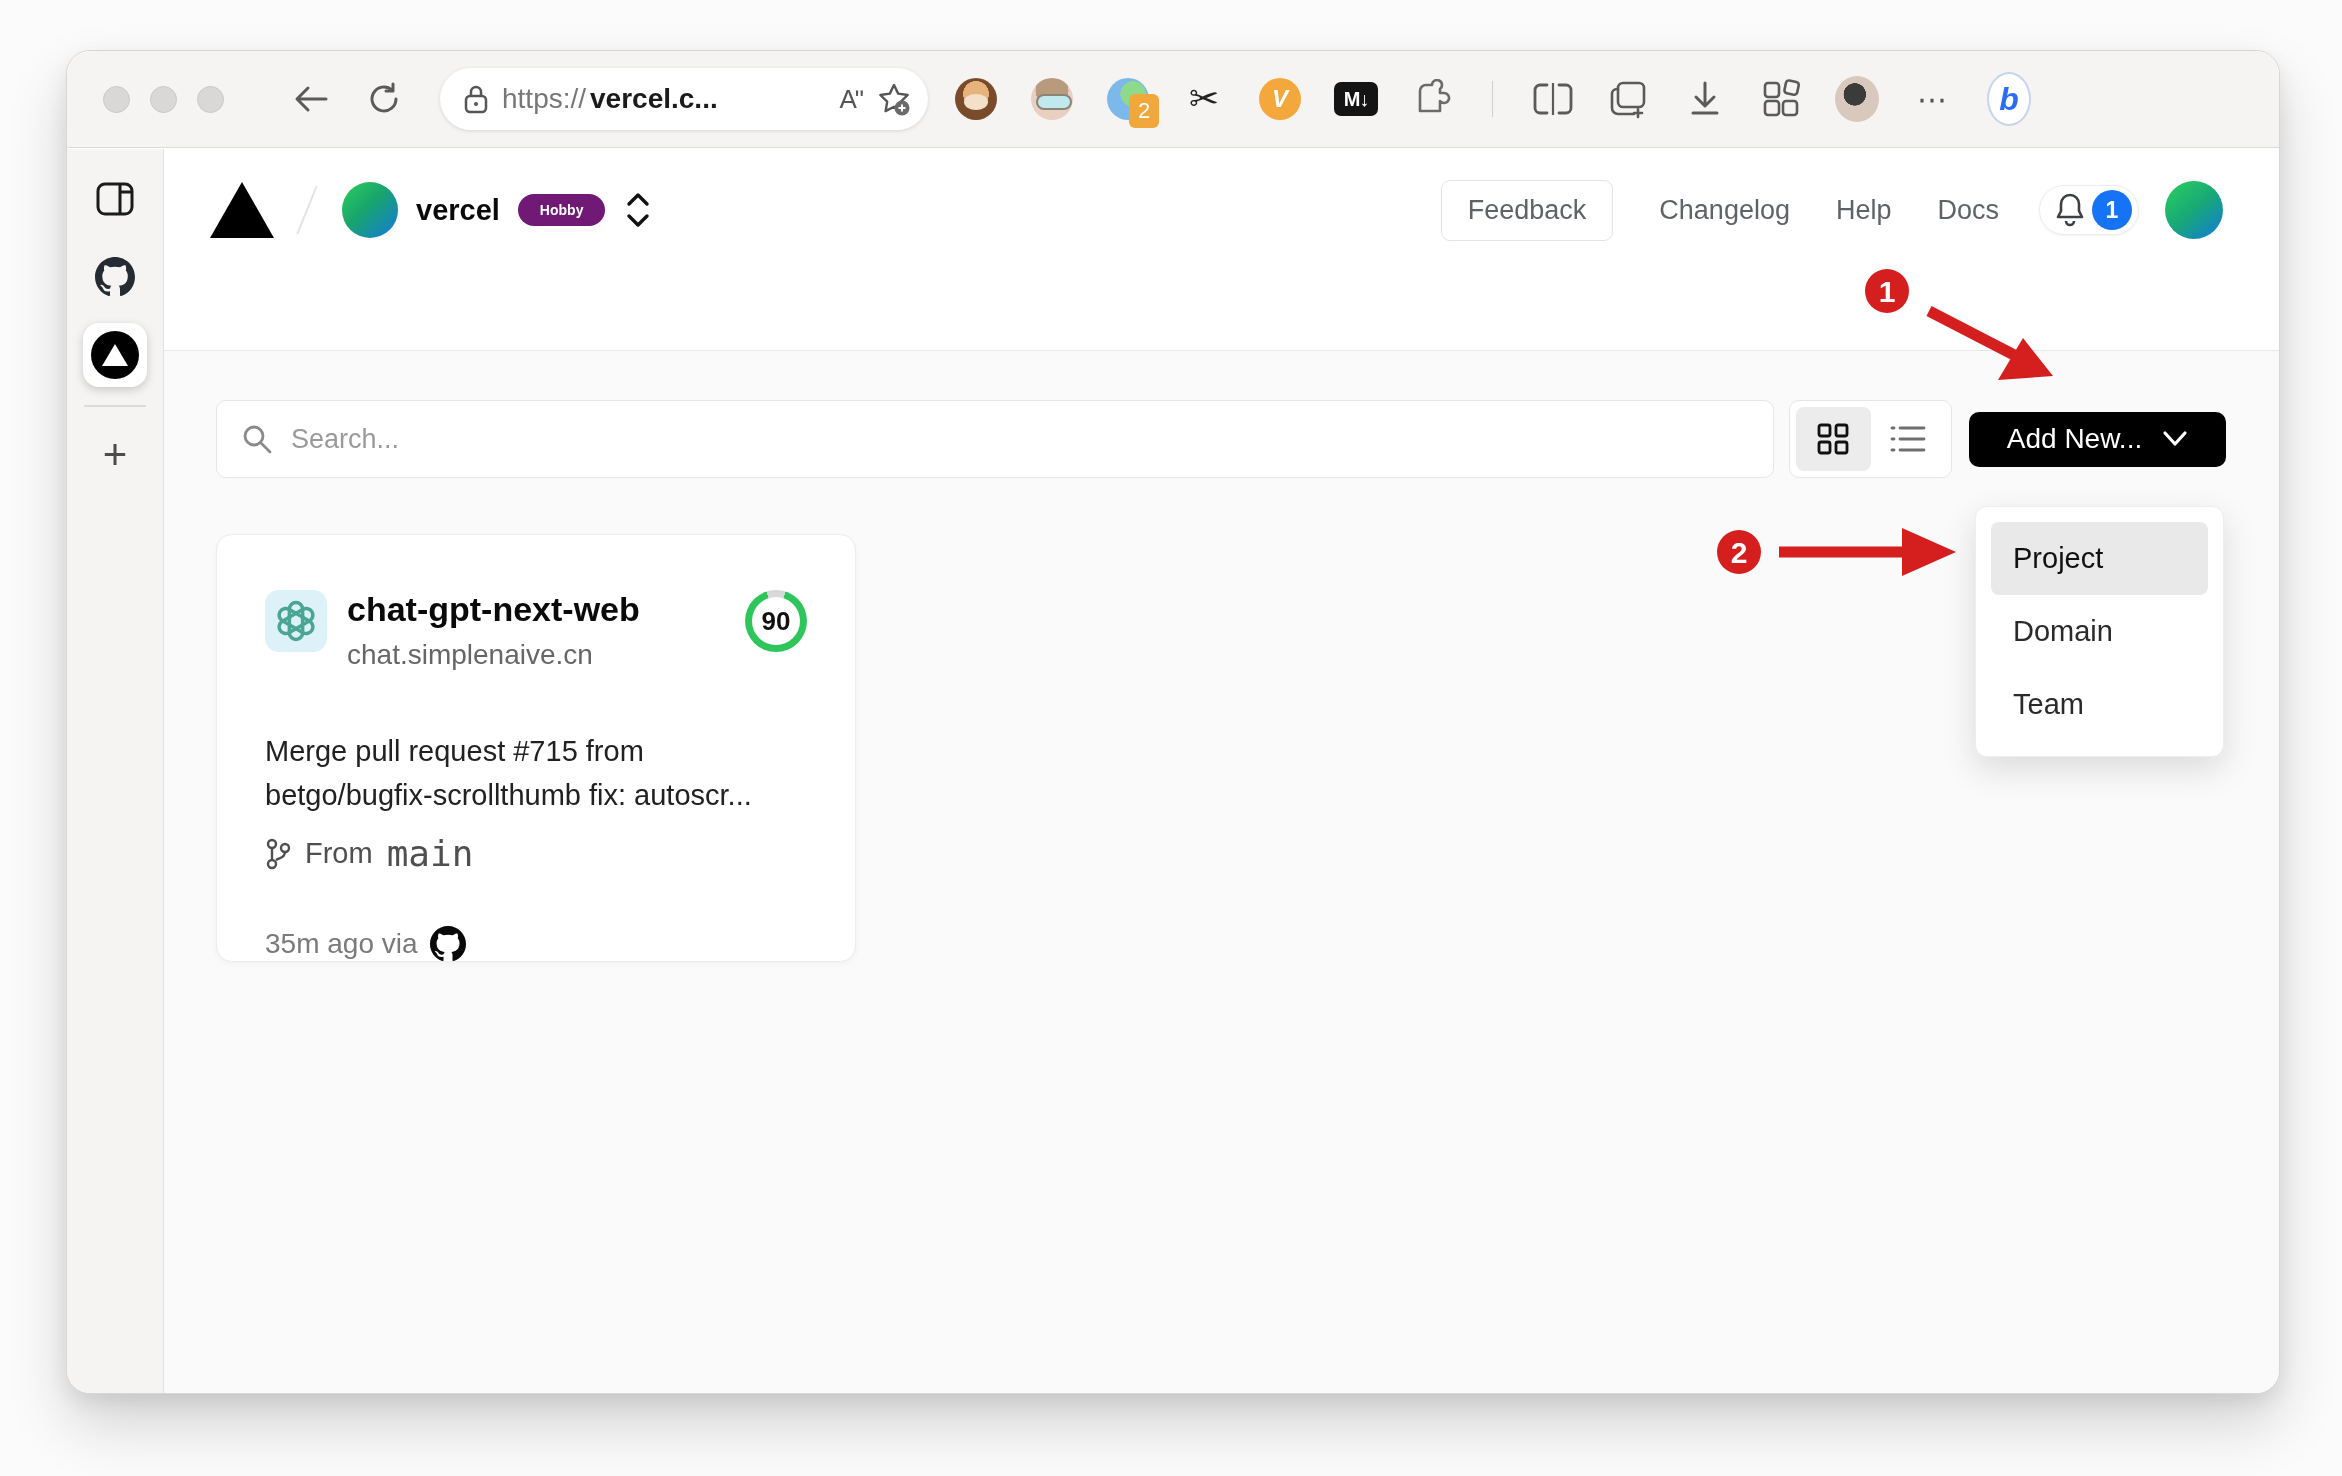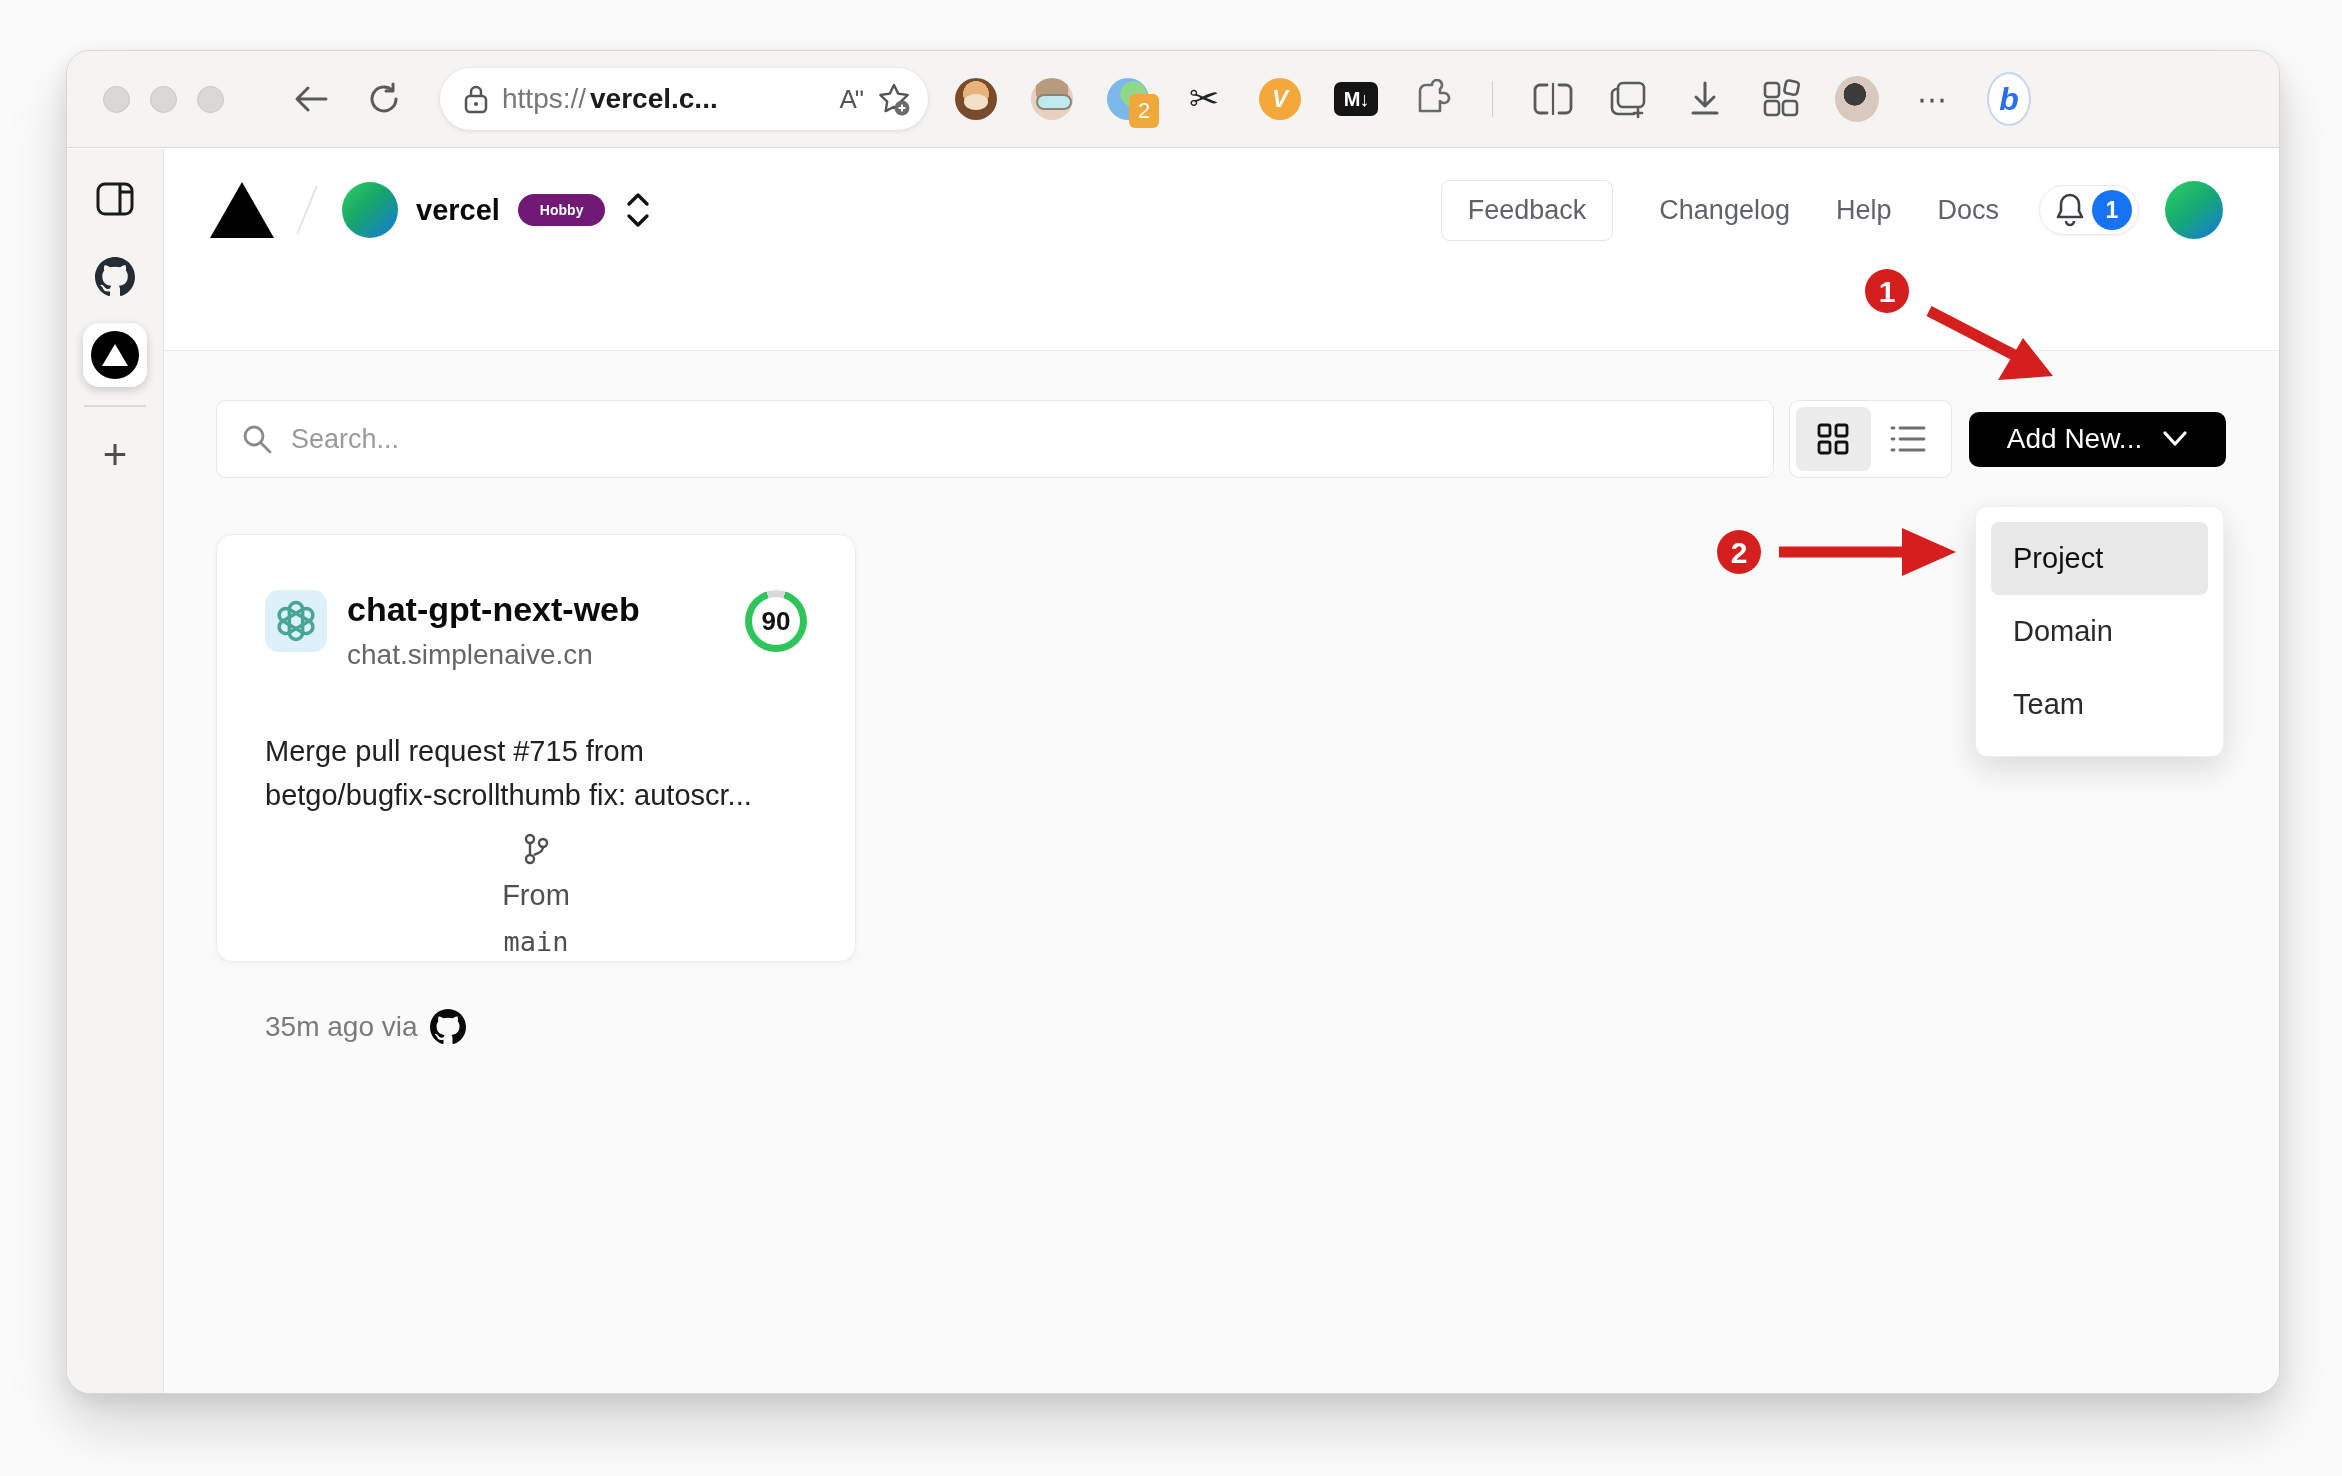--- a/index.html
+++ b/index.html
@@ -100,22 +100,22 @@
   
   .card { position:absolute; left:52px; top:183px; width:640px; height:428px; background:#fff; border:1px solid #ececec; border-radius:16px; box-shadow:0 2px 6px rgba(0,0,0,.04); padding:55px 48px 0; cursor:pointer; }
   .card-top { display:flex; align-items:flex-start; }
   .proj-logo { width:62px; height:62px; border-radius:14px; background:#dcf1f8; display:flex; align-items:center; justify-content:center; }
   .proj-names { margin-left:20px; flex:1; }
   .proj-title { font-size:34px; font-weight:700; color:#0a0a0a; }
   .proj-domain { font-size:28px; color:#666; margin-top:10px; }
   .score-ring { width:62px; height:62px; border-radius:50%; background:conic-gradient(from 18deg,#2ec55b 0 324deg,#d8d8d8 324deg 360deg); position:relative; }
   .score-ring .inner { position:absolute; inset:7px; border-radius:50%; background:#fff; display:flex; align-items:center; justify-content:center; font-size:26px; font-weight:600; color:#111; }
   .commit { margin-top:58px; font-size:29px; line-height:44px; color:#212121; font-weight:500; max-width:560px; }
-  .fromline { margin-top:16px; display:flex; align-items:center; gap:14px; font-size:29px; color:#4f4f4f;flex-direction:column; }
-  .branch-name { font-family:"DejaVu Sans Mono","Liberation Mono",monospace; font-size:27px; color:#4f4f4f; }
+  .fromline { margin-top:16px; display:flex; align-items:center; gap:14px; font-size:29px; color:#4f4f4f; }
+  .branch-name { font-family:"DejaVu Sans Mono","Liberation Mono",monospace; font-size:36px; color:#4f4f4f; }
   .timeline { margin-top:52px; display:flex; align-items:center; gap:12px; font-size:28px; color:#7a7a7a; }
   
   .annotations { position:absolute; inset:0; pointer-events:none; z-index:50; }
   svg { display:block; }
 </style>
 </head>
 <body>
 
 <div class="window">
 

